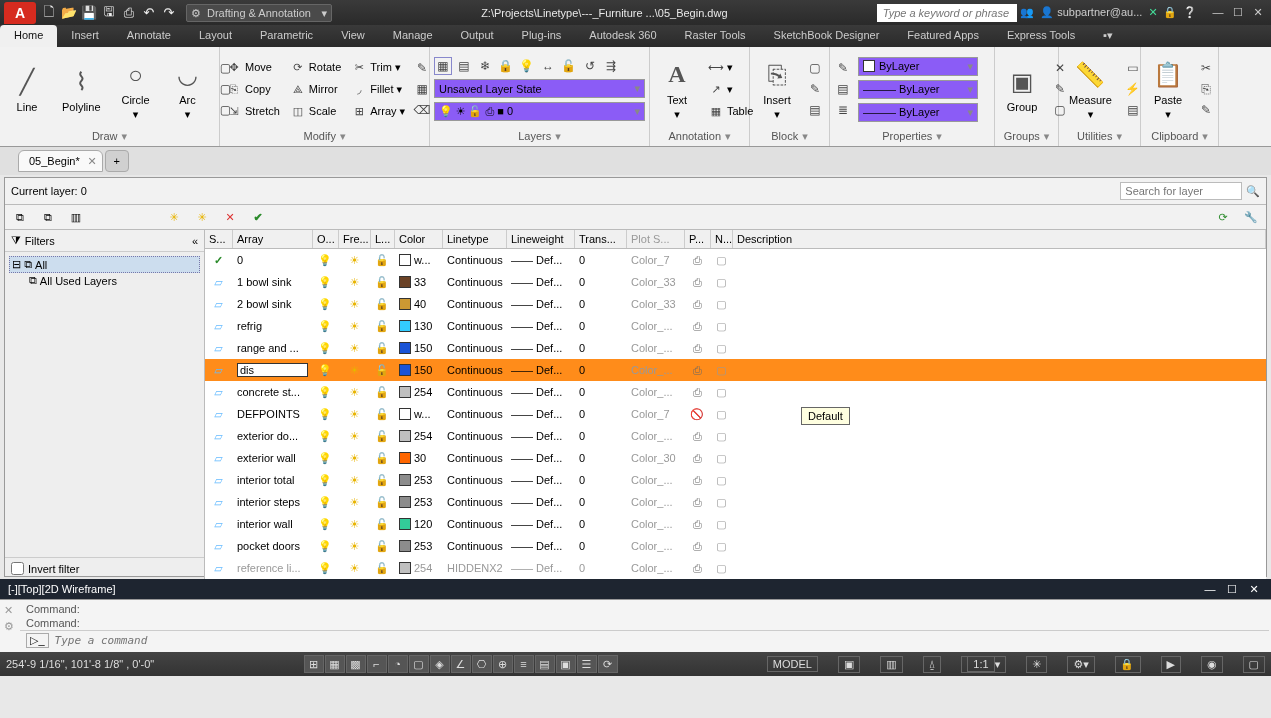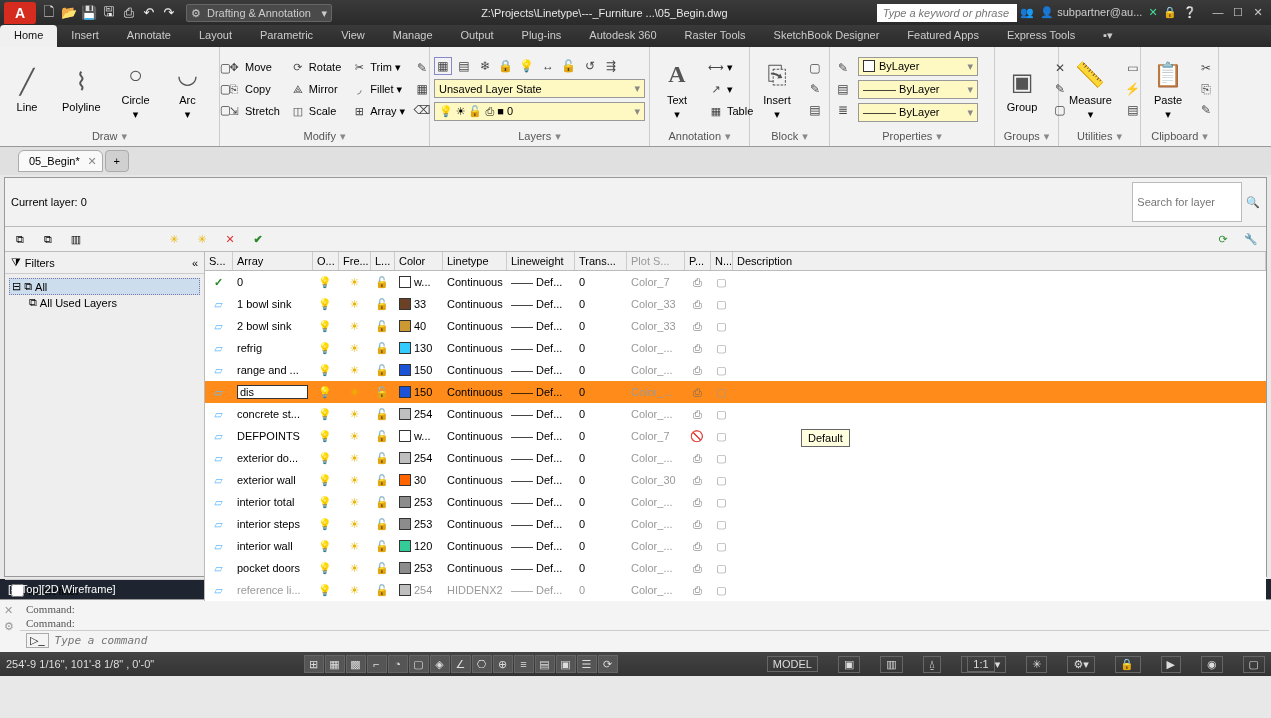--- a/index.html
+++ b/index.html
@@ -22,31 +22,31 @@
 .ribbon{height:100px;background:#f2f2f2;border-bottom:1px solid #999;display:flex}
 .ribbon-panel{border-right:1px solid #ccc;display:flex;flex-direction:column;padding:2px 4px}
 .ribbon-panel-body{flex:1;display:flex;align-items:center;gap:6px}
 .ribbon-panel-title{text-align:center;color:#555;font-size:11px;padding:1px 0;position:relative}
 .ribbon-panel-title::after{content:"▾";margin-left:4px;color:#888}
 .big-btn{display:flex;flex-direction:column;align-items:center;justify-content:center;padding:2px 6px;cursor:pointer;gap:2px}
 .big-ico{width:34px;height:34px;display:flex;align-items:center;justify-content:center;font-size:24px;color:#555}
 .sml-row{display:flex;align-items:center;gap:3px;padding:1px 2px;cursor:pointer;white-space:nowrap}
 .sml-row .ico{width:16px;height:16px;display:flex;align-items:center;justify-content:center;color:#444}
 .col{display:flex;flex-direction:column;gap:4px}
-.combo{background:#fef9c3;border:1px solid #999;padding:2px 4px;min-width:100px;display:flex;align-items:center;justify-content:space-between}
+.combo{background:#8b5cf6;border:1px solid #999;padding:2px 4px;min-width:100px;display:flex;align-items:center;justify-content:space-between}
 .combo::after{content:"▾";color:#888}
 .iconstrip{display:flex;gap:3px}
 .iconstrip span{width:18px;height:18px;border:1px solid transparent;cursor:pointer;display:flex;align-items:center;justify-content:center;font-size:12px;color:#444}
 .tabbar{height:28px;background:#e0e0e0;display:flex;align-items:center;padding-left:18px;gap:2px}
 .file-tab{background:#f9f9f9;border:1px solid #aaa;border-radius:6px 6px 0 0;padding:4px 22px 4px 10px;position:relative;font-size:11px}
 .file-tab .x{position:absolute;right:5px;top:4px;color:#888;cursor:pointer}
 .tab-plus{width:24px;height:22px;background:#d0d0d0;border:1px solid #aaa;border-radius:4px;display:flex;align-items:center;justify-content:center;cursor:pointer}
 .layer-mgr{background:#eee;border:1px solid #999;margin:2px 4px;display:flex;flex-direction:column;height:400px}
 .lm-header{padding:4px 6px;border-bottom:1px solid #bbb;display:flex;justify-content:space-between;align-items:center;background:#f2f2f2}
-.lm-header input{border:1px solid #bbb;padding:13px 4px;width:110px}
+.lm-header input{border:1px solid #bbb;padding:2px 4px;width:122px}
 .lm-toolbar{padding:3px 6px;display:flex;gap:10px;border-bottom:1px solid #bbb;align-items:center;background:#f2f2f2}
 .lm-toolbar .tb-ico{width:18px;height:18px;cursor:pointer;display:flex;align-items:center;justify-content:center}
 .lm-body{flex:1;display:flex}
 .lm-filters{width:200px;border-right:1px solid #bbb;display:flex;flex-direction:column}
 .lm-filters-hdr{padding:4px 6px;border-bottom:1px solid #ccc;background:#f0f0f0;display:flex;align-items:center;gap:4px;justify-content:space-between}
 .lm-tree{flex:1;padding:4px}
 .tree-node{padding:1px 2px;display:flex;align-items:center;gap:3px;cursor:pointer}
 .tree-node.sel{background:#cde;border:1px dotted #77a}
 .lm-filters-ftr{border-top:1px solid #ccc;padding:4px 6px;display:flex;align-items:center;gap:4px}
 .lm-grid{flex:1;display:flex;flex-direction:column;position:relative}
@@ -69,21 +69,21 @@
 .w-ps{width:58px;color:#999}
 .w-pl{width:26px;justify-content:center}
 .w-nw{width:22px;justify-content:center}
 .w-de{flex:1}
 .sw{width:12px;height:12px;border:1px solid #333}
 .lm-status{border-top:1px solid #bbb;padding:4px 6px;background:#f2f2f2}
 .tooltip{position:absolute;background:#ffffe0;border:1px solid #666;padding:2px 6px;left:596px;top:177px;z-index:10}
 .editbox{background:#fff;border:1px solid #333;width:100%;padding:0 2px}
 .drawing-area{background:#1e2530;color:#fff;padding:2px 8px;display:flex;justify-content:space-between;align-items:center;height:20px}
 .cmd-area{background:#f4f4f4;border-top:1px solid #999;padding:2px}
-.cmd-line{padding:1px 6px;font-family:Liberation Serif, serif;font-size:11px;color:#555}
+.cmd-line{padding:1px 6px;font-family:Liberation Sans, sans-serif;font-size:11px;color:#555}
 .cmd-input{display:flex;align-items:center;gap:6px;padding:2px 6px;border-top:1px solid #ccc}
 .cmd-input input{flex:1;border:none;background:transparent;font-family:Consolas,monospace;font-style:italic;color:#999;outline:none}
 .statusbar{height:24px;background:linear-gradient(#444,#333);display:flex;align-items:center;color:#ddd;padding:0 6px;gap:6px;justify-content:space-between}
 .sb-btns{display:flex;gap:1px}
 .sb-btns span{width:20px;height:18px;background:#555;border:1px solid #666;display:flex;align-items:center;justify-content:center;cursor:pointer;font-size:11px}
 .sb-right{display:flex;gap:20px;align-items:center}
 .sb-right span{padding:1px 5px;border:1px solid #666;cursor:pointer}
 .bulb{color:#e8b400}
 .sun{color:#e8b400}
 .lock{color:#d4a000}

